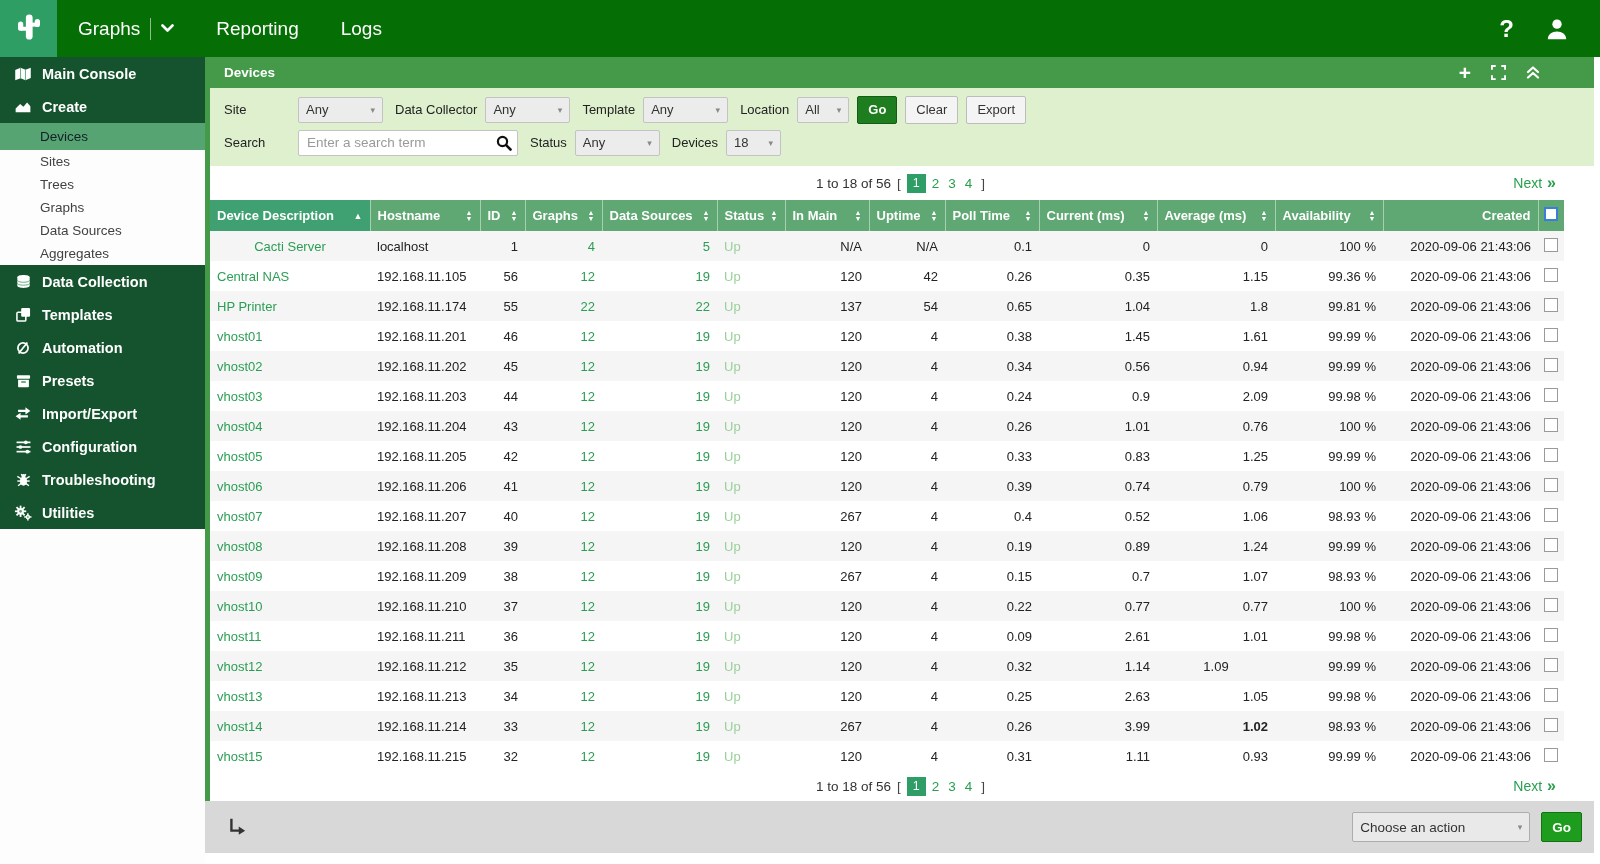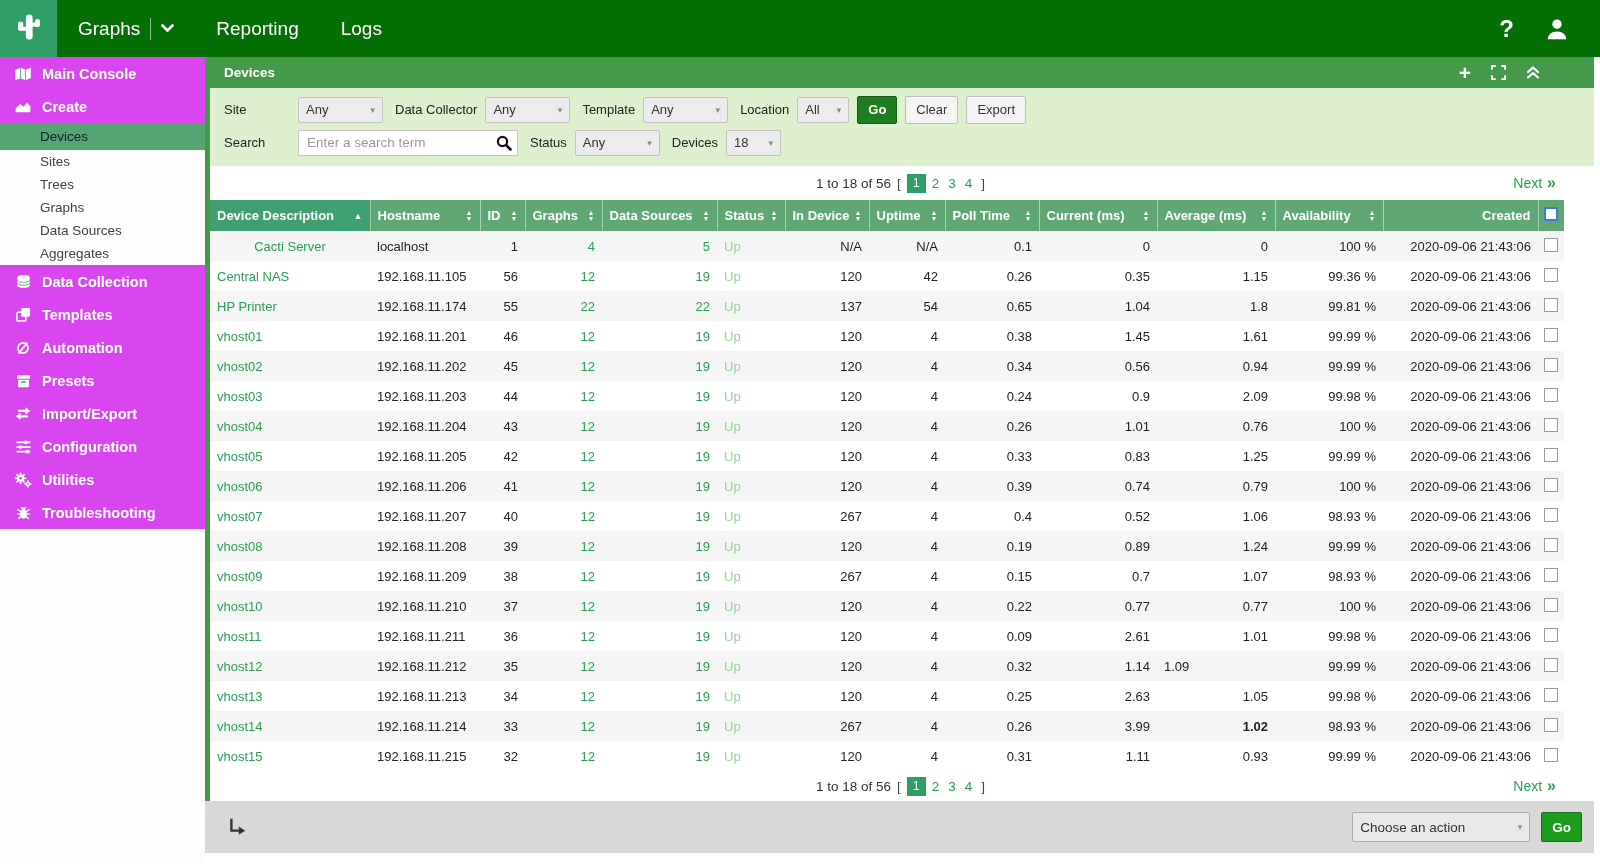--- a/index.html
+++ b/index.html
@@ -16,21 +16,21 @@
   .nav-icon { color:#fff; margin-right:30px; cursor:pointer; display:flex; align-items:center; }
   .help-glyph { font-size:24px; font-weight:bold; line-height:1; }
 
   
   .main { display:flex; height:807px; align-items:stretch; }
   .sidebar { width:205px; flex:0 0 205px; background:#fdfdfd; }
   .content { flex:1; display:flex; flex-direction:column; background:#fff; margin-right:6px; }
   .panel { border-left:5px solid #459a49; }
 
   
-  .side-header { height:33px; background:#d946ef; color:#fff; font-weight:bold; font-size:14.5px;
+  .side-header { height:33px; background:#14532d; color:#fff; font-weight:bold; font-size:14.5px;
     display:flex; align-items:center; padding-left:13px; gap:9px; cursor:pointer; }
   .sicon { width:20px; display:flex; justify-content:center; }
   .side-sub { height:23px; display:flex; align-items:center; padding-left:40px; font-size:13.5px; color:#424242; cursor:pointer; }
   .side-sub.selected { height:27px; background:#57a473; color:#131f29; }
 
   
   .panel-titlebar { height:31px; background:#459a49; display:flex; align-items:center; padding:0 14px; }
   .panel-title { color:#fff; font-weight:bold; font-size:13.5px; }
   .pt-icons { margin-left:auto; display:flex; align-items:center; gap:20px; padding-right:40px; }
   .pt-icons > span { cursor:pointer; color:#fff; display:flex; align-items:center; }
@@ -228,57 +228,57 @@
             <line x1="2" y1="16" x2="20" y2="16"></line>
             <circle cx="14" cy="4" r="2.4" stroke="none"></circle>
             <circle cx="7" cy="10" r="2.4" stroke="none"></circle>
             <circle cx="16" cy="16" r="2.4" stroke="none"></circle>
           </svg>
       </span>
       <span>Configuration</span>
     </div>
     <div class="side-header">
       <span class="sicon">
+        <svg width="17" height="17" viewBox="0 0 22 22">
+            <g stroke="#fff" stroke-width="1.8">
+              <line x1="3" y1="7" x2="8" y2="10"></line>
+              <line x1="3" y1="13" x2="8" y2="13"></line>
+              <line x1="4" y1="19" x2="8" y2="16"></line>
+              <line x1="19" y1="7" x2="14" y2="10"></line>
+              <line x1="19" y1="13" x2="14" y2="13"></line>
+              <line x1="18" y1="19" x2="14" y2="16"></line>
+              <line x1="8" y1="4" x2="10" y2="7"></line>
+              <line x1="14" y1="4" x2="12" y2="7"></line>
+            </g>
+            <ellipse cx="11" cy="13" rx="4.6" ry="6" fill="#fff"></ellipse>
+            <circle cx="11" cy="6.5" r="2.6" fill="#fff"></circle>
+          </svg>
+      </span>
+      <span>Troubleshooting</span>
+    </div>
+    <div class="side-header">
+      <span class="sicon">
         <svg width="18" height="17" viewBox="0 0 22 21">
             <g stroke="#fff" stroke-width="2.2">
               <line x1="8" y1="2" x2="8" y2="16"></line>
               <line x1="1" y1="9" x2="15" y2="9"></line>
               <line x1="3" y1="4" x2="13" y2="14"></line>
               <line x1="13" y1="4" x2="3" y2="14"></line>
             </g>
             <circle cx="8" cy="9" r="4.2" fill="#fff"></circle>
             <circle cx="8" cy="9" r="1.7" fill="#57a473"></circle>
             <g stroke="#fff" stroke-width="1.8">
               <line x1="17" y1="11.5" x2="17" y2="20.5"></line>
               <line x1="12.5" y1="16" x2="21.5" y2="16"></line>
             </g>
             <circle cx="17" cy="16" r="2.8" fill="#fff"></circle>
             <circle cx="17" cy="16" r="1.1" fill="#57a473"></circle>
           </svg>
       </span>
       <span>Utilities</span>
-    </div>
-    <div class="side-header">
-      <span class="sicon">
-        <svg width="17" height="17" viewBox="0 0 22 22">
-            <g stroke="#fff" stroke-width="1.8">
-              <line x1="3" y1="7" x2="8" y2="10"></line>
-              <line x1="3" y1="13" x2="8" y2="13"></line>
-              <line x1="4" y1="19" x2="8" y2="16"></line>
-              <line x1="19" y1="7" x2="14" y2="10"></line>
-              <line x1="19" y1="13" x2="14" y2="13"></line>
-              <line x1="18" y1="19" x2="14" y2="16"></line>
-              <line x1="8" y1="4" x2="10" y2="7"></line>
-              <line x1="14" y1="4" x2="12" y2="7"></line>
-            </g>
-            <ellipse cx="11" cy="13" rx="4.6" ry="6" fill="#fff"></ellipse>
-            <circle cx="11" cy="6.5" r="2.6" fill="#fff"></circle>
-          </svg>
-      </span>
-      <span>Troubleshooting</span>
     </div>
   </div>
 
   <div class="content">
     <div class="panel">
 
       <div class="panel-titlebar">
         <span class="panel-title">Devices</span>
         <div class="pt-icons">
           <span class="pt-plus">+</span>
@@ -411,21 +411,21 @@
                 <div class="thw">
                   <span>Status</span>
                   <span class="s-both">
                     <span>▲</span>
                     <span>▼</span>
                   </span>
                 </div>
               </th>
               <th style="width: 84px;">
                 <div class="thw">
-                  <span>In Device</span>
+                  <span>In Main</span>
                   <span class="s-both">
                     <span>▲</span>
                     <span>▼</span>
                   </span>
                 </div>
               </th>
               <th style="width: 76px;">
                 <div class="thw">
                   <span>Uptime</span>
                   <span class="s-both">
@@ -707,21 +707,21 @@
               <td style="text-align: left;"><span class="lnk">vhost12</span></td>
               <td style="text-align: left;"><span>192.168.11.212</span></td>
               <td style="text-align: right;"><span>35</span></td>
               <td style="text-align: right;"><span class="lnk">12</span></td>
               <td style="text-align: right;"><span class="lnk">19</span></td>
               <td style="text-align: left;"><span class="up">Up</span></td>
               <td style="text-align: right;"><span>120</span></td>
               <td style="text-align: right;"><span>4</span></td>
               <td style="text-align: right;"><span>0.32</span></td>
               <td style="text-align: right;"><span>1.14</span></td>
-              <td style="text-align: left;"><span>1.09</span></td>
+              <td style="text-align: center;"><span>1.09</span></td>
               <td style="text-align: right;"><span>99.99 %</span></td>
               <td style="text-align: right;"><span>2020-09-06 21:43:06</span></td>
               <td class="cbcol"><div class="cb"></div></td>
             </tr>
             <tr>
               <td style="text-align: left;"><span class="lnk">vhost13</span></td>
               <td style="text-align: left;"><span>192.168.11.213</span></td>
               <td style="text-align: right;"><span>34</span></td>
               <td style="text-align: right;"><span class="lnk">12</span></td>
               <td style="text-align: right;"><span class="lnk">19</span></td>

